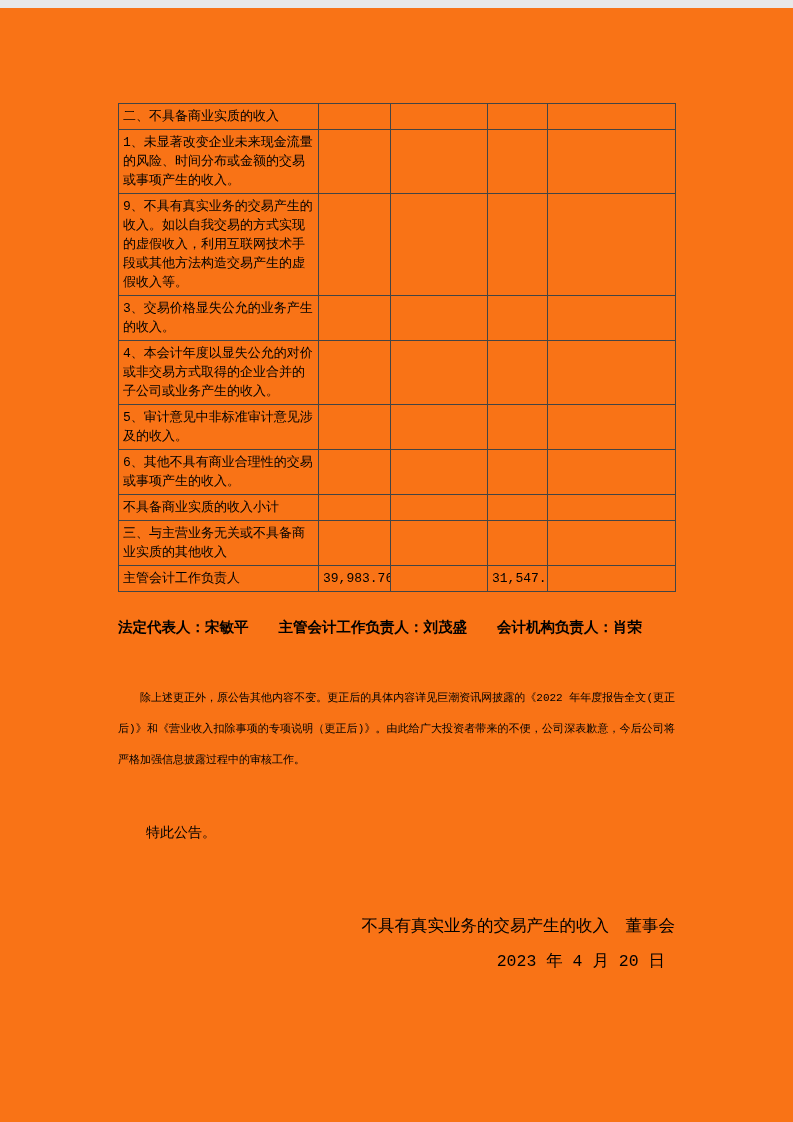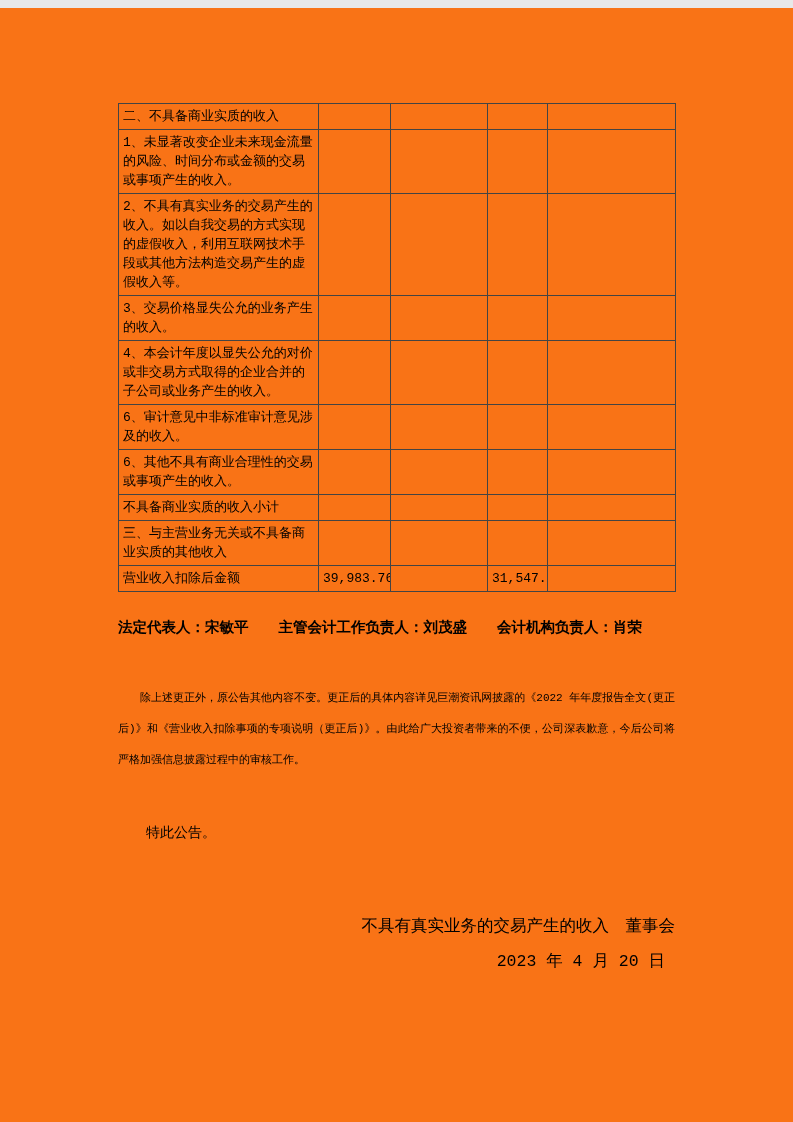--- a/index.html
+++ b/index.html
@@ -102,42 +102,42 @@
           <td class="val-cell"></td>
         </tr>
         <tr>
           <td class="label-cell">1、未显著改变企业未来现金流量的风险、时间分布或金额的交易或事项产生的收入。</td>
           <td class="val-cell"></td>
           <td class="val-cell"></td>
           <td class="val-cell"></td>
           <td class="val-cell"></td>
         </tr>
         <tr>
-          <td class="label-cell">2、不具有真实业务的交易产生的收入。如以自我交易的方式实现的虚假收入，利用互联网技术手段或其他方法构造交易产生的虚假收入等。</td>
+          <td class="label-cell">9、不具有真实业务的交易产生的收入。如以自我交易的方式实现的虚假收入，利用互联网技术手段或其他方法构造交易产生的虚假收入等。</td>
           <td class="val-cell"></td>
           <td class="val-cell"></td>
           <td class="val-cell"></td>
           <td class="val-cell"></td>
         </tr>
         <tr>
           <td class="label-cell">3、交易价格显失公允的业务产生的收入。</td>
           <td class="val-cell"></td>
           <td class="val-cell"></td>
           <td class="val-cell"></td>
           <td class="val-cell"></td>
         </tr>
         <tr>
           <td class="label-cell">4、本会计年度以显失公允的对价或非交易方式取得的企业合并的子公司或业务产生的收入。</td>
           <td class="val-cell"></td>
           <td class="val-cell"></td>
           <td class="val-cell"></td>
           <td class="val-cell"></td>
         </tr>
         <tr>
-          <td class="label-cell">6、审计意见中非标准审计意见涉及的收入。</td>
+          <td class="label-cell">5、审计意见中非标准审计意见涉及的收入。</td>
           <td class="val-cell"></td>
           <td class="val-cell"></td>
           <td class="val-cell"></td>
           <td class="val-cell"></td>
         </tr>
         <tr>
           <td class="label-cell">6、其他不具有商业合理性的交易或事项产生的收入。</td>
           <td class="val-cell"></td>
           <td class="val-cell"></td>
           <td class="val-cell"></td>
@@ -151,21 +151,21 @@
           <td class="val-cell"></td>
         </tr>
         <tr>
           <td class="label-cell">三、与主营业务无关或不具备商业实质的其他收入</td>
           <td class="val-cell"></td>
           <td class="val-cell"></td>
           <td class="val-cell"></td>
           <td class="val-cell"></td>
         </tr>
         <tr class="indent">
-          <td class="label-cell">营业收入扣除后金额</td>
+          <td class="label-cell">主管会计工作负责人</td>
           <td class="val-cell">39,983.76</td>
           <td class="val-cell"></td>
           <td class="val-cell">31,547.77</td>
           <td class="val-cell"></td>
         </tr>
       </tbody>
     </table>
 
     <div class="signatories">
       <span>法定代表人：宋敏平</span>

